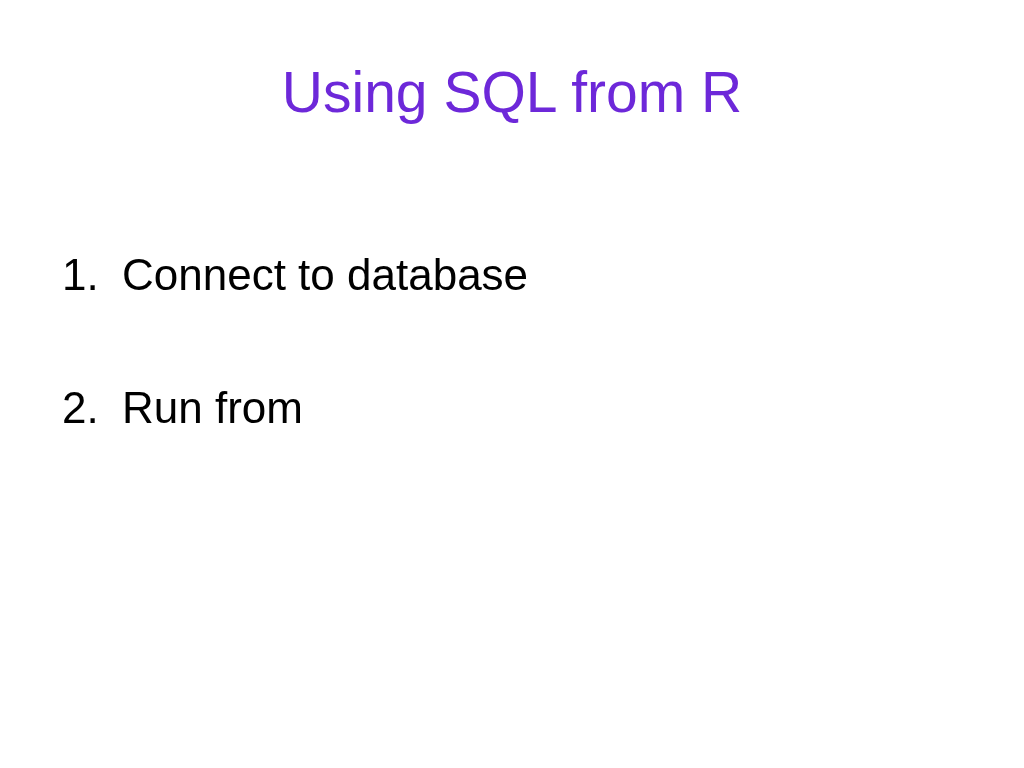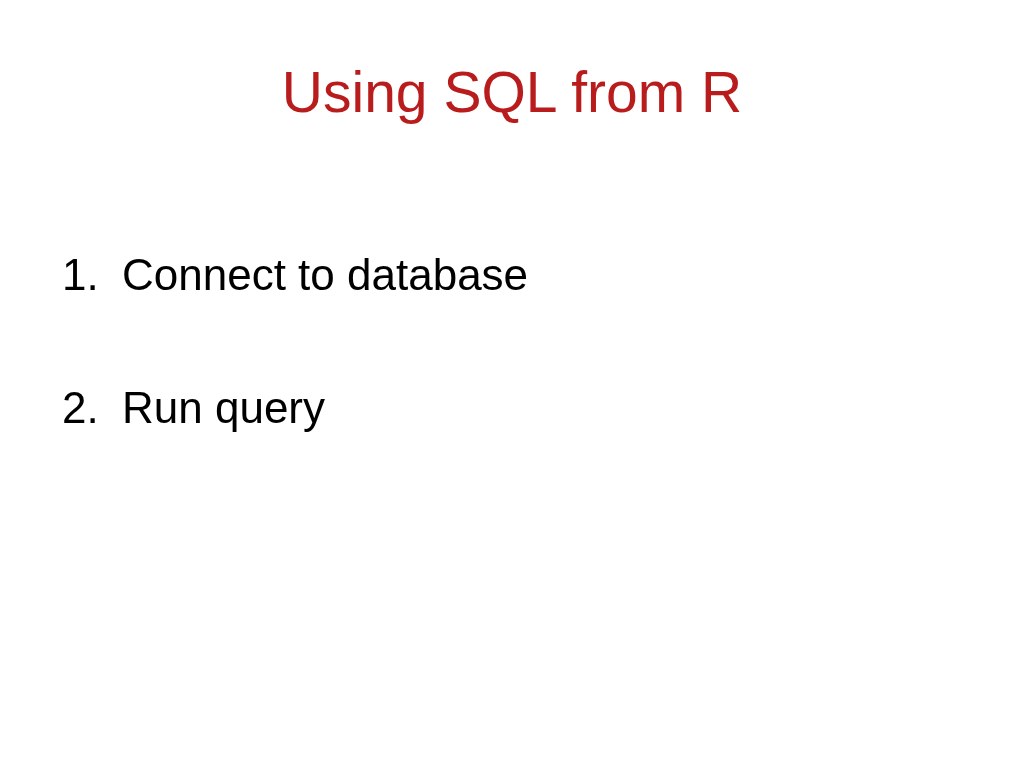--- a/index.html
+++ b/index.html
@@ -24,21 +24,21 @@
     position: absolute;
     top: 60px;
     left: 0;
     width: 100%;
     margin: 0;
     text-align: center;
     font-size: 57px;
     font-weight: 400;
     letter-spacing: 0px;
     line-height: 1.15;
-    color: #b91c1c;
+    color: #6d28d9;
   }
   .numbered-list {
     position: absolute;
     top: 252px;
     left: 62px;
     right: 40px;
   }
   .list-item {
     display: flex;
     align-items: baseline;
@@ -66,18 +66,18 @@
 
   <div class="numbered-list">
 
     <div class="list-item">
       <span class="list-item-number">1.</span>
       <span class="list-item-text">Connect to database</span>
     </div>
 
     <div class="list-item">
       <span class="list-item-number">2.</span>
-      <span class="list-item-text">Run query</span>
+      <span class="list-item-text">Run from</span>
     </div>
 
   </div>
 
 </div>
 
 </body></html>

